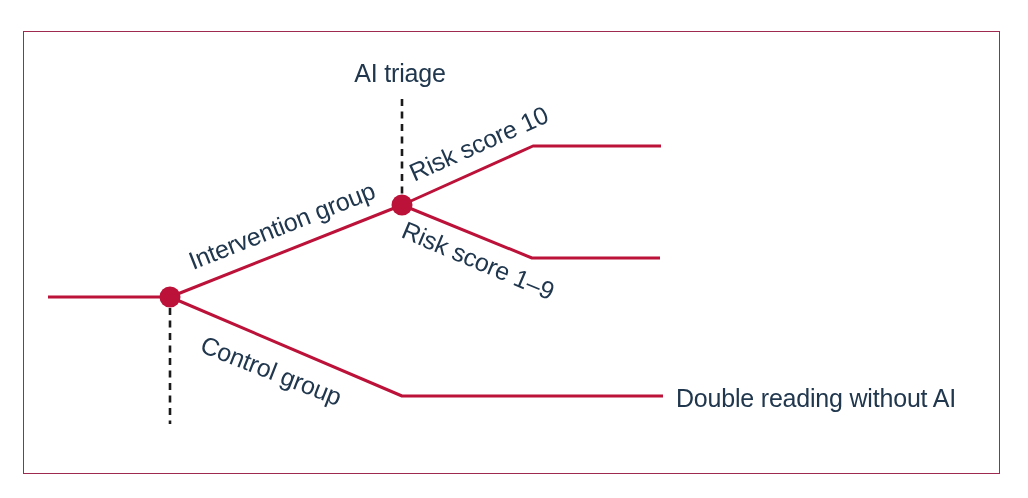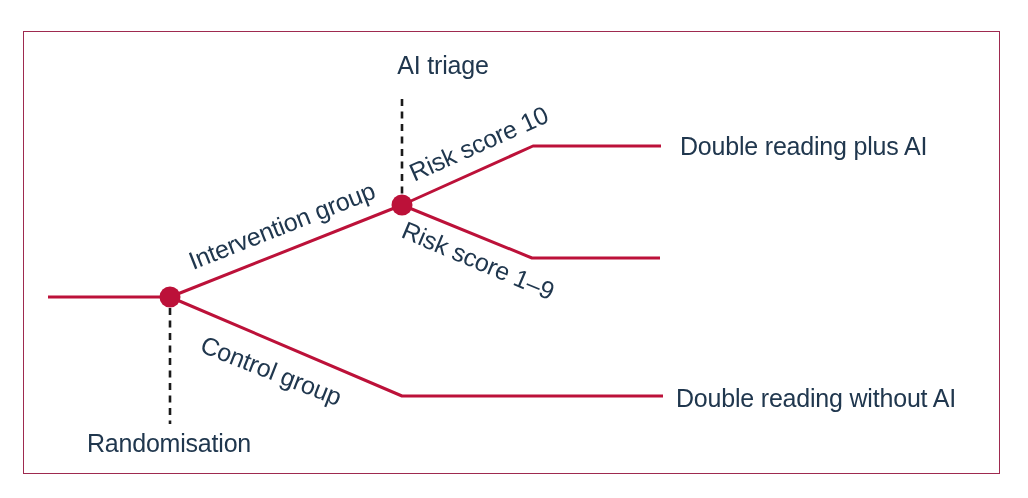--- a/index.html
+++ b/index.html
@@ -69,30 +69,28 @@
     <path d="M402,205 L532,258 L660,258" stroke="#bc1139" stroke-width="3" fill="none" stroke-linejoin="round"></path>
 
     <path d="M402,99 L402,196" stroke="#1a1a1a" stroke-width="2.6" stroke-dasharray="7 5.5" fill="none"></path>
 
     <path d="M170,308 L170,424" stroke="#1a1a1a" stroke-width="2.6" stroke-dasharray="7 5.5" fill="none"></path>
 
     <circle cx="170" cy="297" r="10.5" fill="#bc1139"></circle>
     <circle cx="402" cy="205" r="10.5" fill="#bc1139"></circle>
   </svg>
 
-  <div class="lbl centered" style="left:400px; top:66px;margin-left:43px;">AI triage</div>
+  <div class="lbl centered" style="left:400px; top:74px;">AI triage</div>
 
-  <div class="lbl centered" style="left:169px; top:444px;">Randomisation</div>
 
   <div class="lbl rot-int" style="left:282px; top:226px;">Intervention group</div>
 
   <div class="lbl rot-ctl" style="left:271px; top:371px;">Control group</div>
 
   <div class="lbl rot-r10" style="left:479px; top:144px;">Risk score 10</div>
 
   <div class="lbl rot-r19" style="left:478px; top:261px;">Risk score 1–9</div>
 
-  <div class="lbl left-mid" style="left:680px; top:147px;">Double reading plus AI</div>
 
 
   <div class="lbl left-mid" style="left:676px; top:399px;">Double reading without AI</div>
 
 </div>
 
 </body></html>

